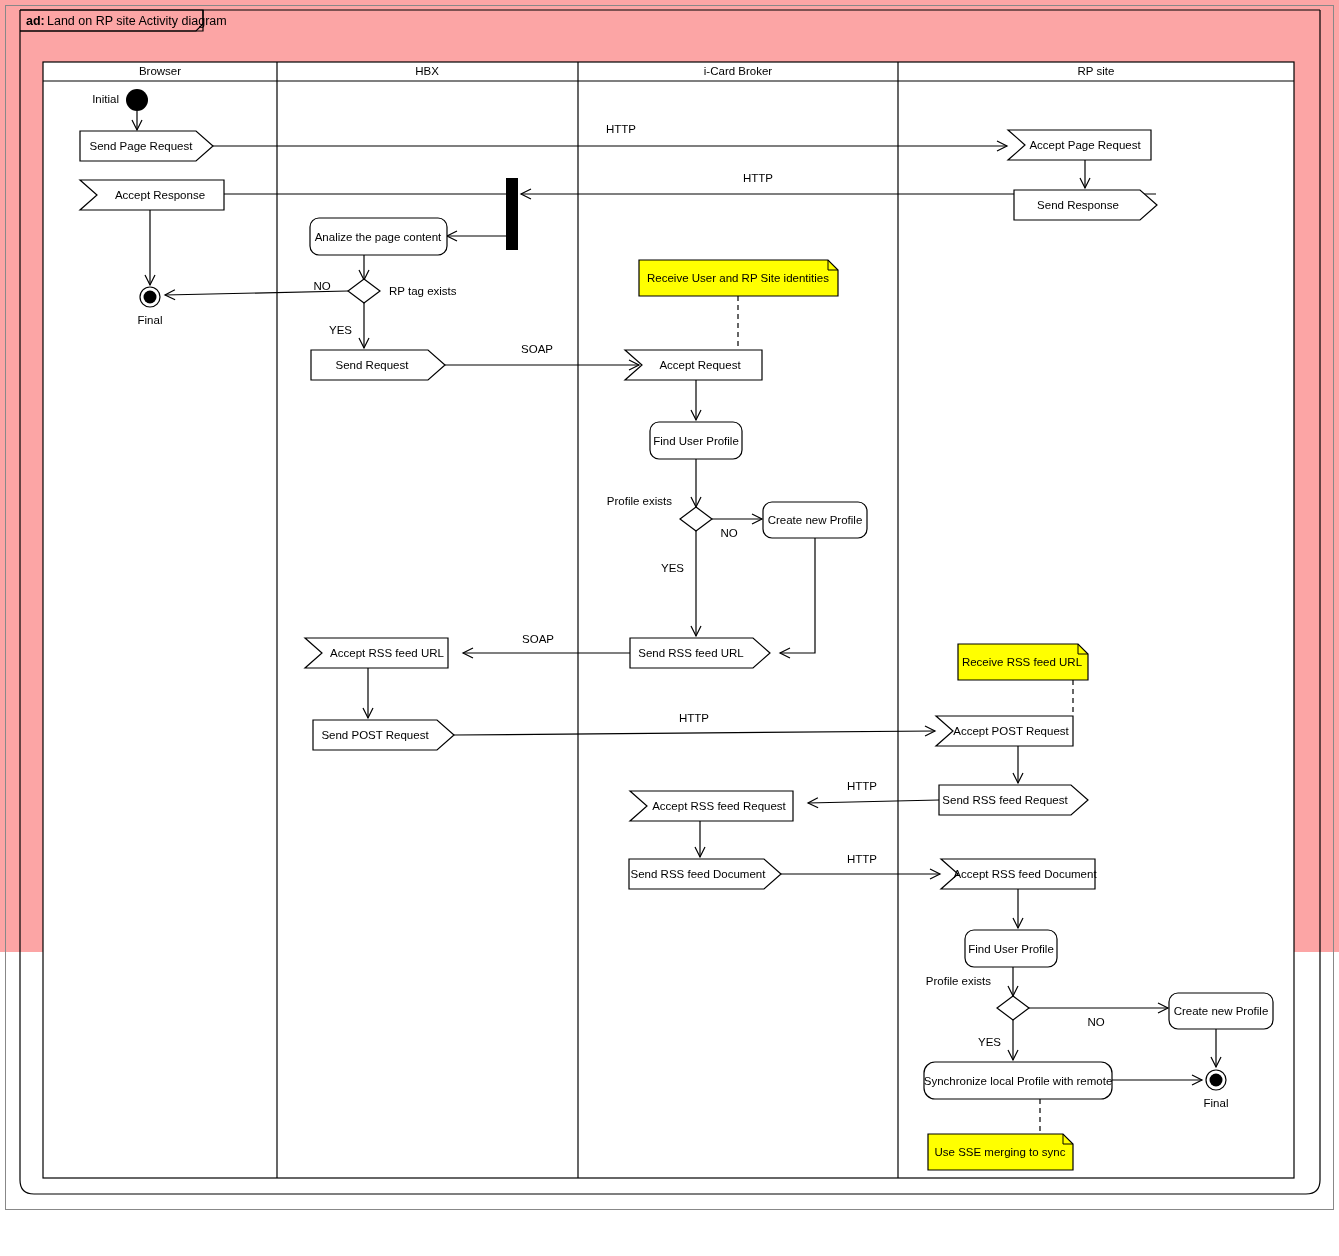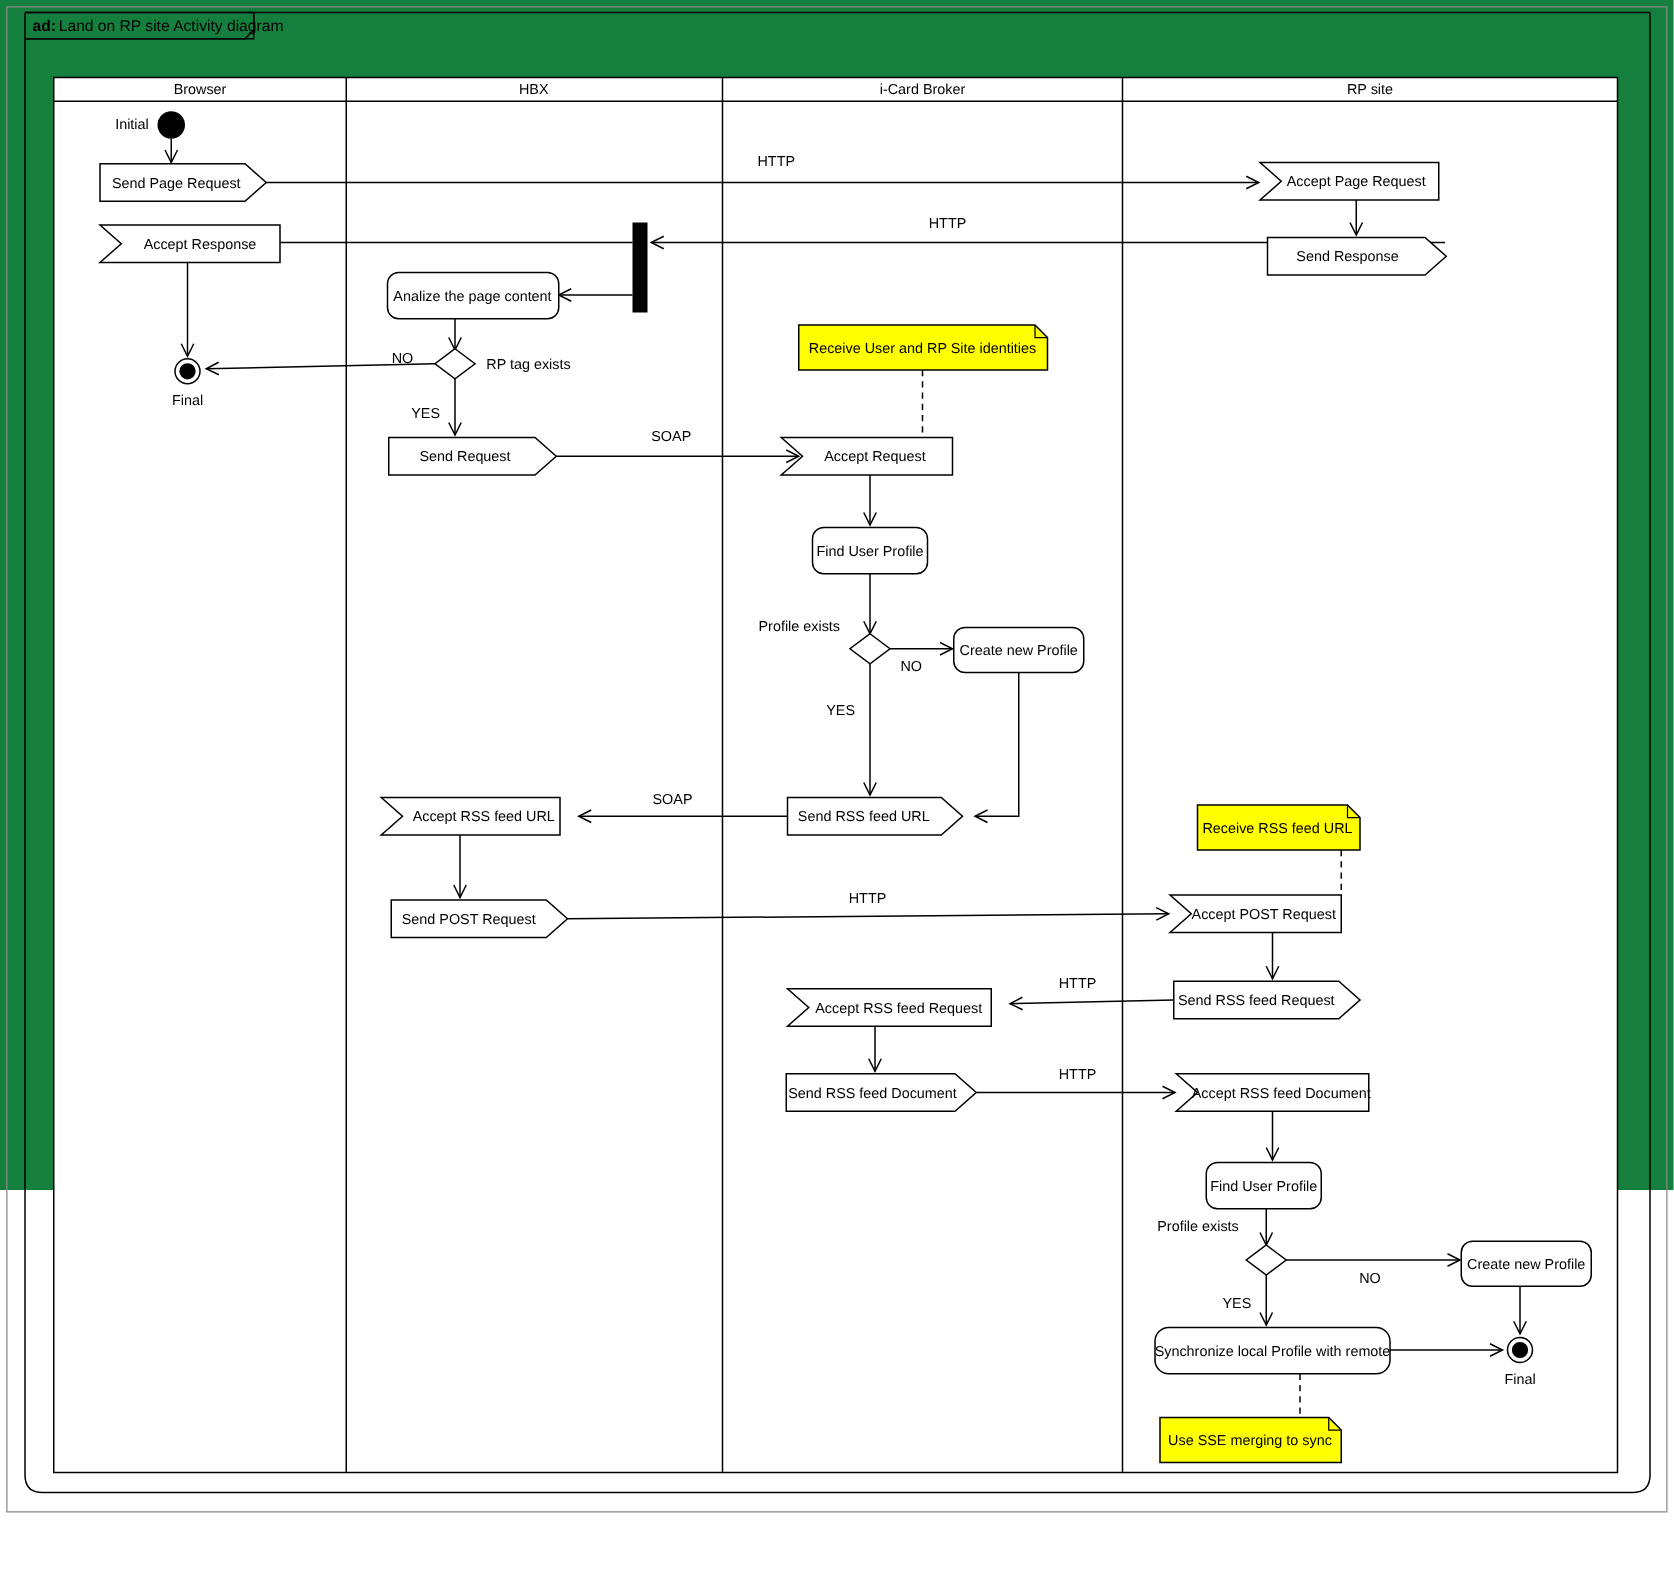--- a/index.html
+++ b/index.html
@@ -10,21 +10,21 @@
   body {
     width: 1339px;
     height: 1256px;
     font-family: "Liberation Sans", sans-serif;
     overflow: hidden;
   }
   #canvas {
     position: relative;
     width: 1339px;
     height: 952px;
-    background: #15803d;
+    background: #fca5a5;
   }
   svg#diagram {
     position: absolute;
     top: 0;
     left: 0;
     width: 1339px;
     height: 1256px;
     shape-rendering: geometricPrecision;
   }
   .stroke {

